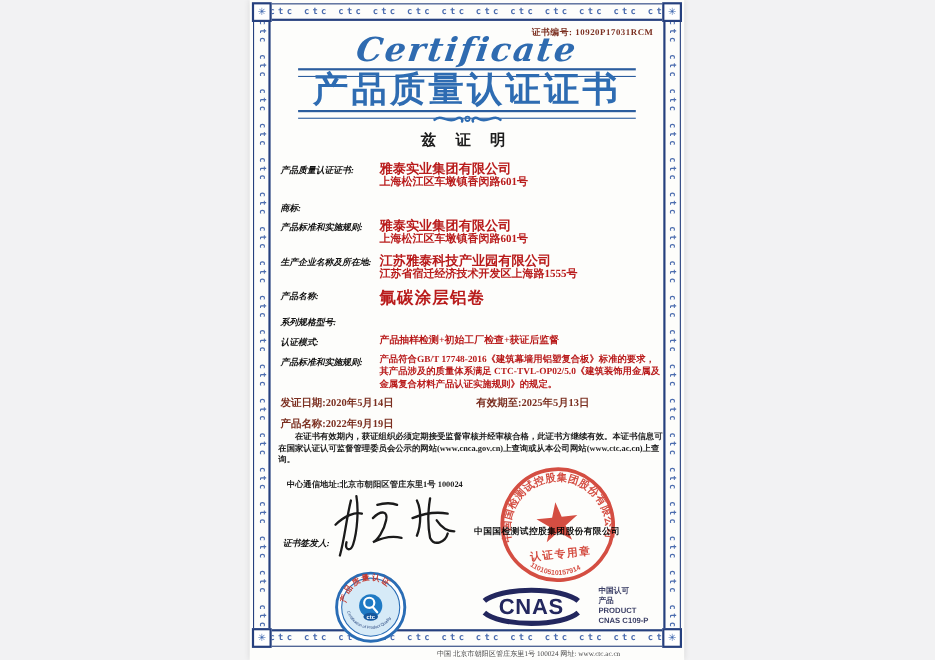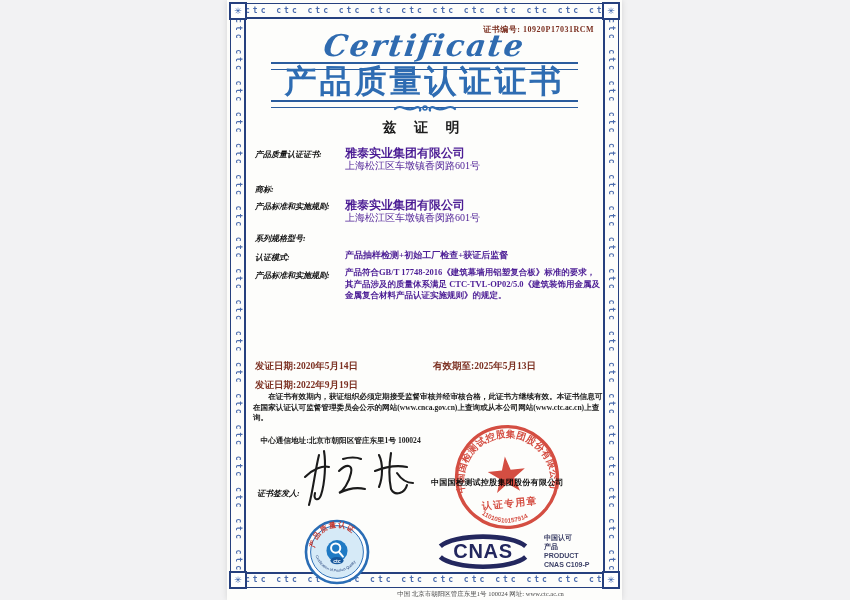--- a/index.html
+++ b/index.html
@@ -38,23 +38,23 @@
     font-size:32px;font-weight:bold;color:#2e6cb2;letter-spacing:3px;line-height:36px;}
   .ornament{position:absolute;top:104px;left:0;right:0;display:flex;justify-content:center;}
   .statement{position:absolute;top:119px;left:0;right:0;text-align:center;
     font-size:14px;font-weight:bold;color:#1c1c1c;letter-spacing:7px;
     font-family:"Liberation Serif", serif;}
   
   .fields{position:absolute;top:146px;left:28px;right:20px;}
   .frow{display:flex;}
   .flabel{width:90px;flex:0 0 90px;font-size:8px;font-weight:bold;font-style:italic;
     color:#111;font-family:"Liberation Serif", serif;padding-top:3px;line-height:11px;}
-  .fval{flex:1;font-family:"Liberation Serif", serif;color:#4c1d95;}
+  .fval{flex:1;font-family:"Liberation Serif", serif;color:#b91c1c;}
   .v1{font-size:12px;font-weight:bold;line-height:14px;}
-  .v2{font-size:10px;font-weight:normal;line-height:12.5px;}
+  .v2{font-size:10px;font-weight:bold;line-height:12.5px;}
   .v-em{font-size:15px;font-weight:bold;line-height:18px;letter-spacing:1px;
     font-family:"DejaVu Serif", serif;}
   .v-small{font-size:9px;font-weight:bold;line-height:12px;}
   .v-para{font-size:8.5px;font-weight:bold;line-height:11.5px;}
   .mb8{margin-bottom:8px;} .mb6{margin-bottom:6px;} .mb5{margin-bottom:5px;}
   .mb4{margin-bottom:4px;} .mb3{margin-bottom:3px;}
   
   .dates{position:absolute;top:360px;left:28px;right:20px;color:#7b2f20;
     font-family:"Liberation Serif", serif;font-weight:bold;font-size:9.5px;}
   .dates-row1{display:flex;}
@@ -129,20 +129,33 @@
           <div class="v1"></div>
         </div>
     </div>
     <div class="frow mb6">
       <div class="flabel">产品标准和实施规则:</div>
       <div class="fval">
         <div class="v1">雅泰实业集团有限公司</div>
         <div class="v2">上海松江区车墩镇香闵路601号</div>
       </div>
     </div>
+    <div class="frow mb4">
+      <div class="flabel">生产企业名称及所在地:</div>
+      <div class="fval">
+        <div class="v1">江苏雅泰科技产业园有限公司</div>
+        <div class="v2">江苏省宿迁经济技术开发区上海路1555号</div>
+      </div>
+    </div>
+    <div class="frow mb5">
+      <div class="flabel">产品名称:</div>
+      <div class="fval">
+          <div class="v-em">氟碳涂层铝卷</div>
+        </div>
+    </div>
     <div class="frow mb5">
       <div class="flabel">系列规格型号:</div>
       <div class="fval">
           <div class="v1"></div>
         </div>
     </div>
     <div class="frow mb4">
       <div class="flabel">认证模式:</div>
       <div class="fval">
           <div class="v-small">产品抽样检测+初始工厂检查+获证后监督</div>
@@ -154,21 +167,21 @@
           <div class="v-para">产品符合GB/T 17748-2016《建筑幕墙用铝塑复合板》标准的要求，其产品涉及的质量体系满足 CTC-TVL-OP02/5.0《建筑装饰用金属及金属复合材料产品认证实施规则》的规定。</div>
         </div>
     </div>
   </div>
 
   <div class="dates">
     <div class="dates-row1" style="position:relative;text-align:right;">
       <span>发证日期:2020年5月14日</span>
       <span class="d-valid">有效期至:2025年5月13日</span>
     </div>
-    <div class="d-reissue">发证日期:2022年9月19日</div>
+    <div class="d-reissue">产品名称:2022年9月19日</div>
   </div>
 
   <div class="notes">
     <div class="notes-para">在证书有效期内，获证组织必须定期接受监督审核并经审核合格，此证书方继续有效。本证书信息可在国家认证认可监督管理委员会公示的网站(www.cnca.gov.cn)上查询或从本公司网站(www.ctc.ac.cn)上查询。</div>
     <div class="notes-addr">中心通信地址:北京市朝阳区管庄东里1号  100024</div>
   </div>
 
   <div class="signer-label">证书签发人:</div>
   <div class="signature">
     <svg width="118" height="72" viewBox="0 0 118 72">

